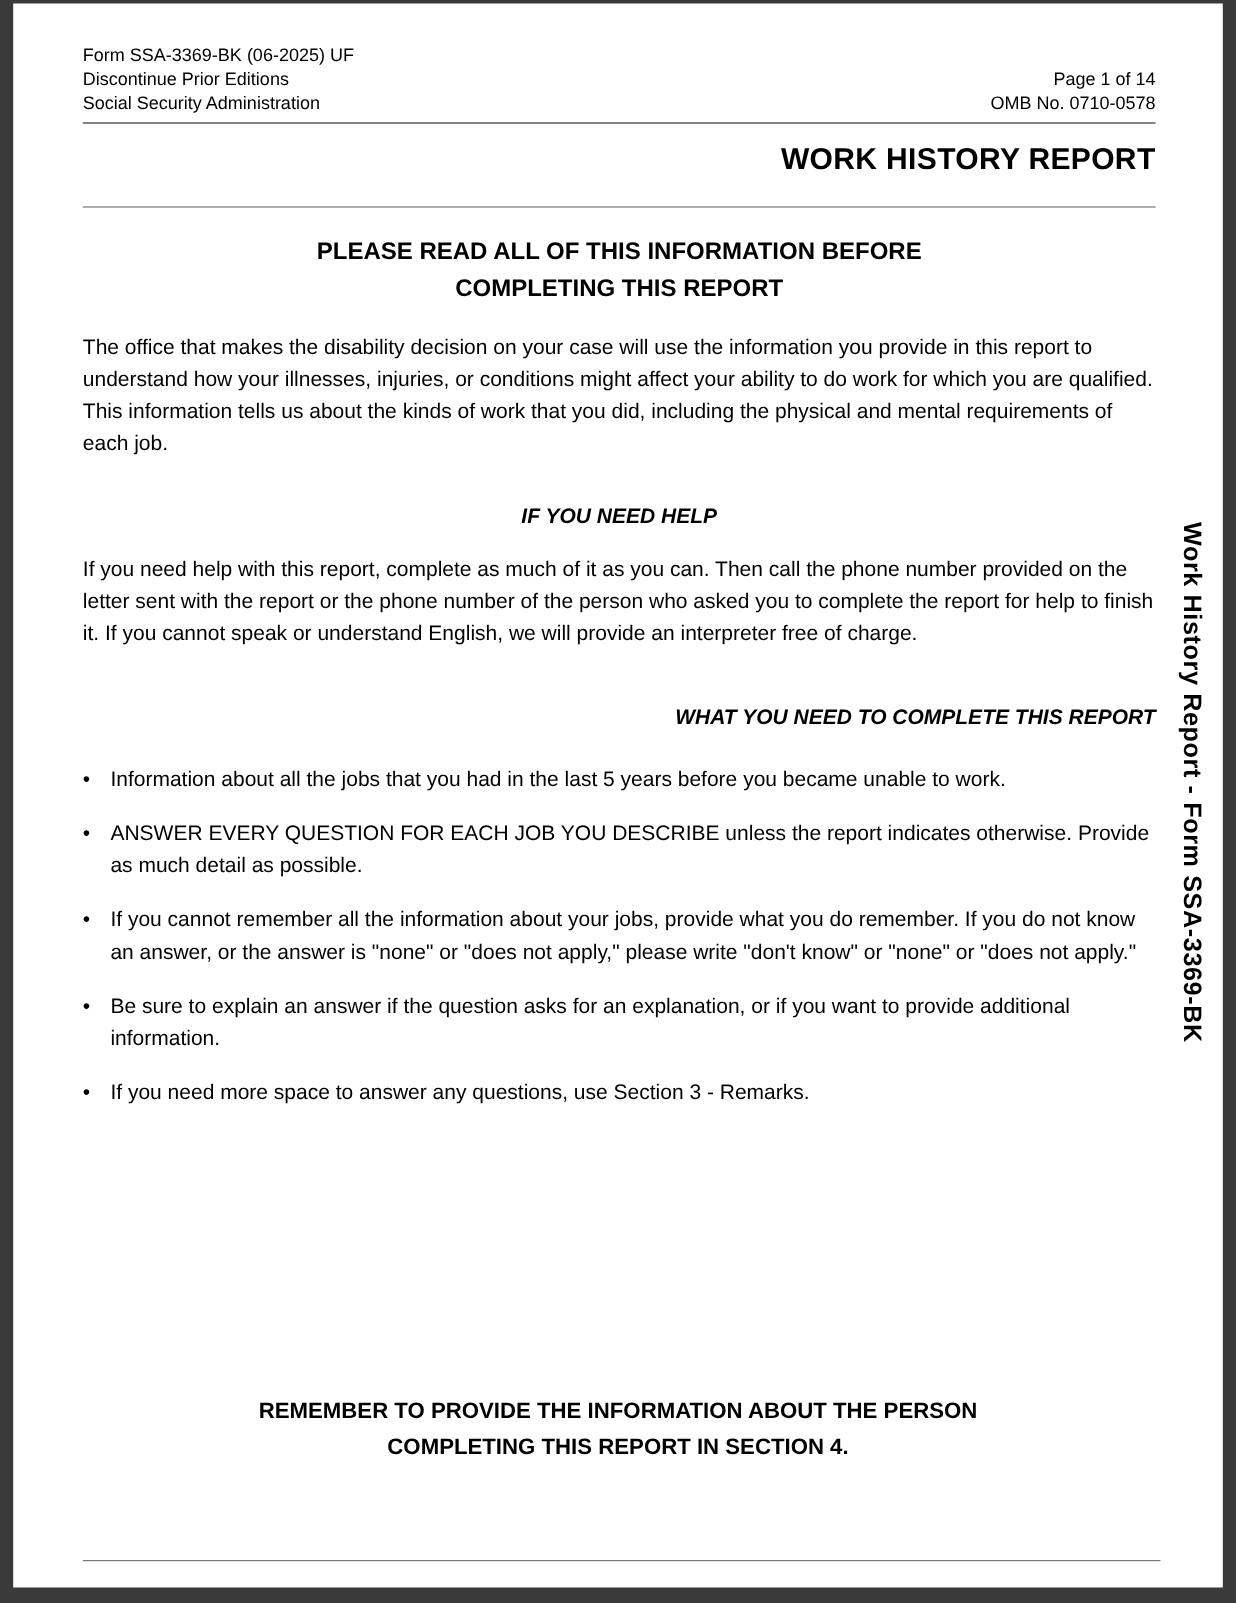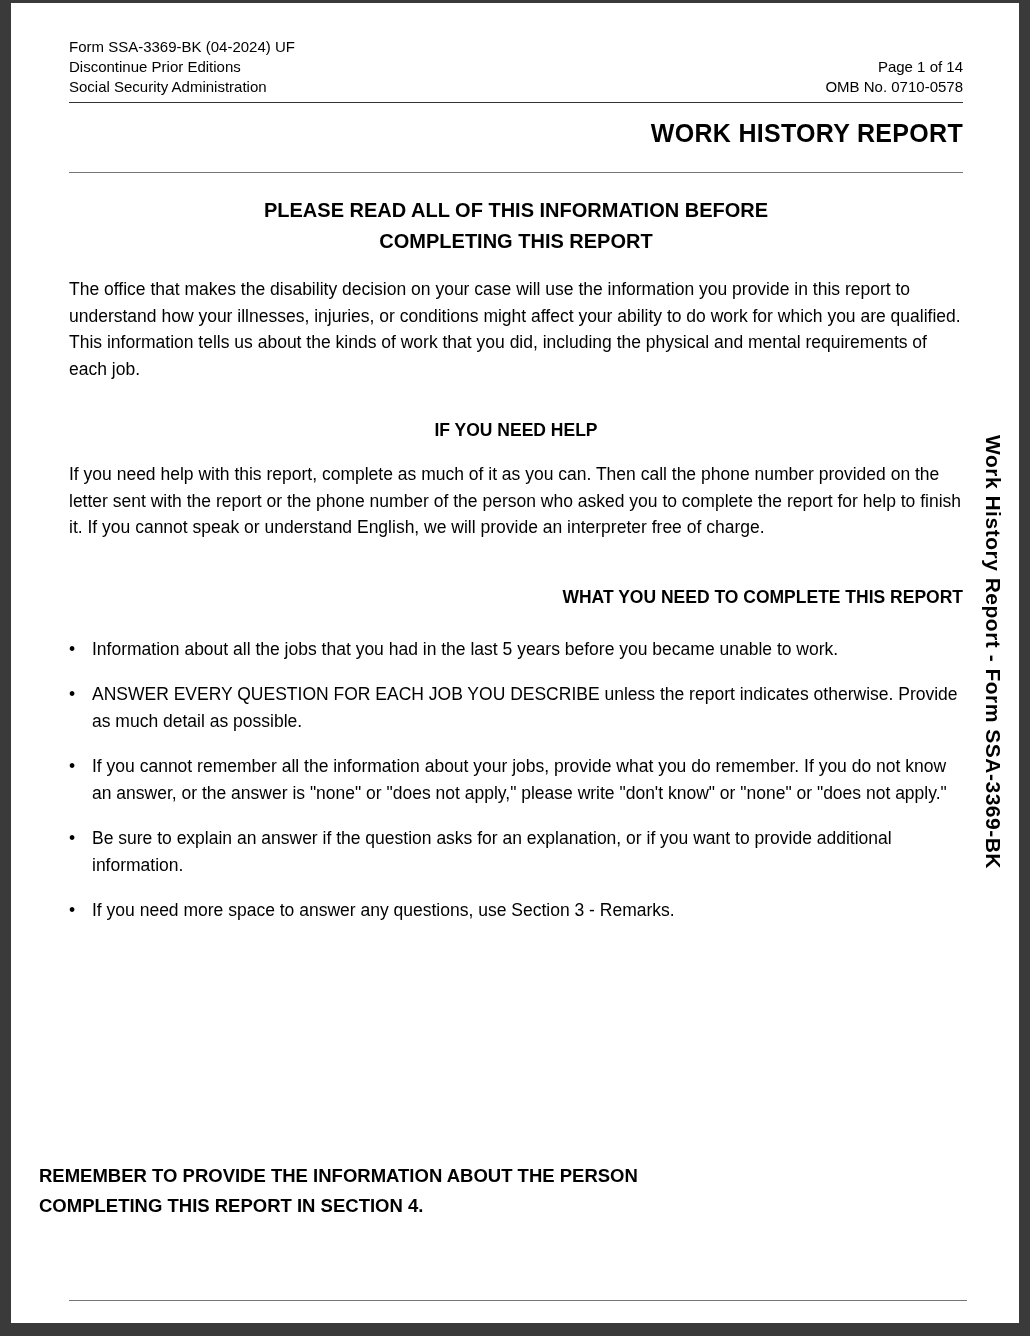--- a/index.html
+++ b/index.html
@@ -27,41 +27,41 @@
   .hdr { display: flex; justify-content: space-between; align-items: flex-end; font-size: 15px; line-height: 20px; }
   .hdr-left { text-align: left; }
   .hdr-right { text-align: right; }
   .rule-dark { border: none; border-top: 1.5px solid #333; margin-top: 5px; }
   .rule-gray { border: none; border-top: 1px solid #777; }
   
   .doc-title { text-align: right; font-size: 25px; font-weight: bold; margin-top: 16px; letter-spacing: 0.3px; }
   .rule-under-title { margin-top: 24px; }
   
   .big-heading { text-align: center; font-weight: bold; font-size: 20px; line-height: 31px; margin-top: 22px; }
-  .sub-heading { text-align: center; font-weight: bold; font-size: 17.5px; }
+  .sub-heading { text-align: center; font-weight: bold; font-size: 17.5px; font-style: italic; }
   .sub-heading.help { margin-top: 38px; }
   .sub-heading.needs { margin-top: 46px; text-align: right; }
   
   .para { font-size: 17.5px; line-height: 26.5px; margin-top: 22px; text-align: left; }
   .para.intro { margin-top: 19px; }
   .para.help { margin-top: 20px; }
   
   .bullets { margin-top: 28px; }
   .bullet { display: flex; gap: 13px; margin-bottom: 19px; font-size: 17.5px; line-height: 26.5px; }
   .bullet .marker { width: 10px; flex: 0 0 auto; }
   .bullet .btext { flex: 1 1 auto; }
   
   .reminder {
     position: absolute;
     left: 0; right: 0;
     top: 1158px;
+    text-align: center;
     font-weight: bold;
     font-size: 18.5px;
     line-height: 30px;
-    padding-left: 28px;
   }
   
   .bottom-rule {
     position: absolute;
     left: 58px; right: 52px;
     bottom: 22px;
     border: none;
     border-top: 1px solid #777;
   }
   
@@ -79,21 +79,21 @@
   strong { font-weight: normal; }
 </style>
 </head>
 <body>
 
 <div class="sheet">
   <div class="content">
 
     <div class="hdr">
       <div class="hdr-left">
-        <div><span>Form </span><strong>SSA-3369-BK</strong><span> (04-2024) UF</span></div>
+        <div><span>Form </span><strong>SSA-3369-BK</strong><span> (06-2025) UF</span></div>
         <div>Discontinue Prior Editions</div>
         <div>Social Security Administration</div>
       </div>
       <div class="hdr-right">
         <div>Page 1 of 14</div>
         <div>OMB No. 0710-0578</div>
       </div>
     </div>
     <hr class="rule-dark">
 

